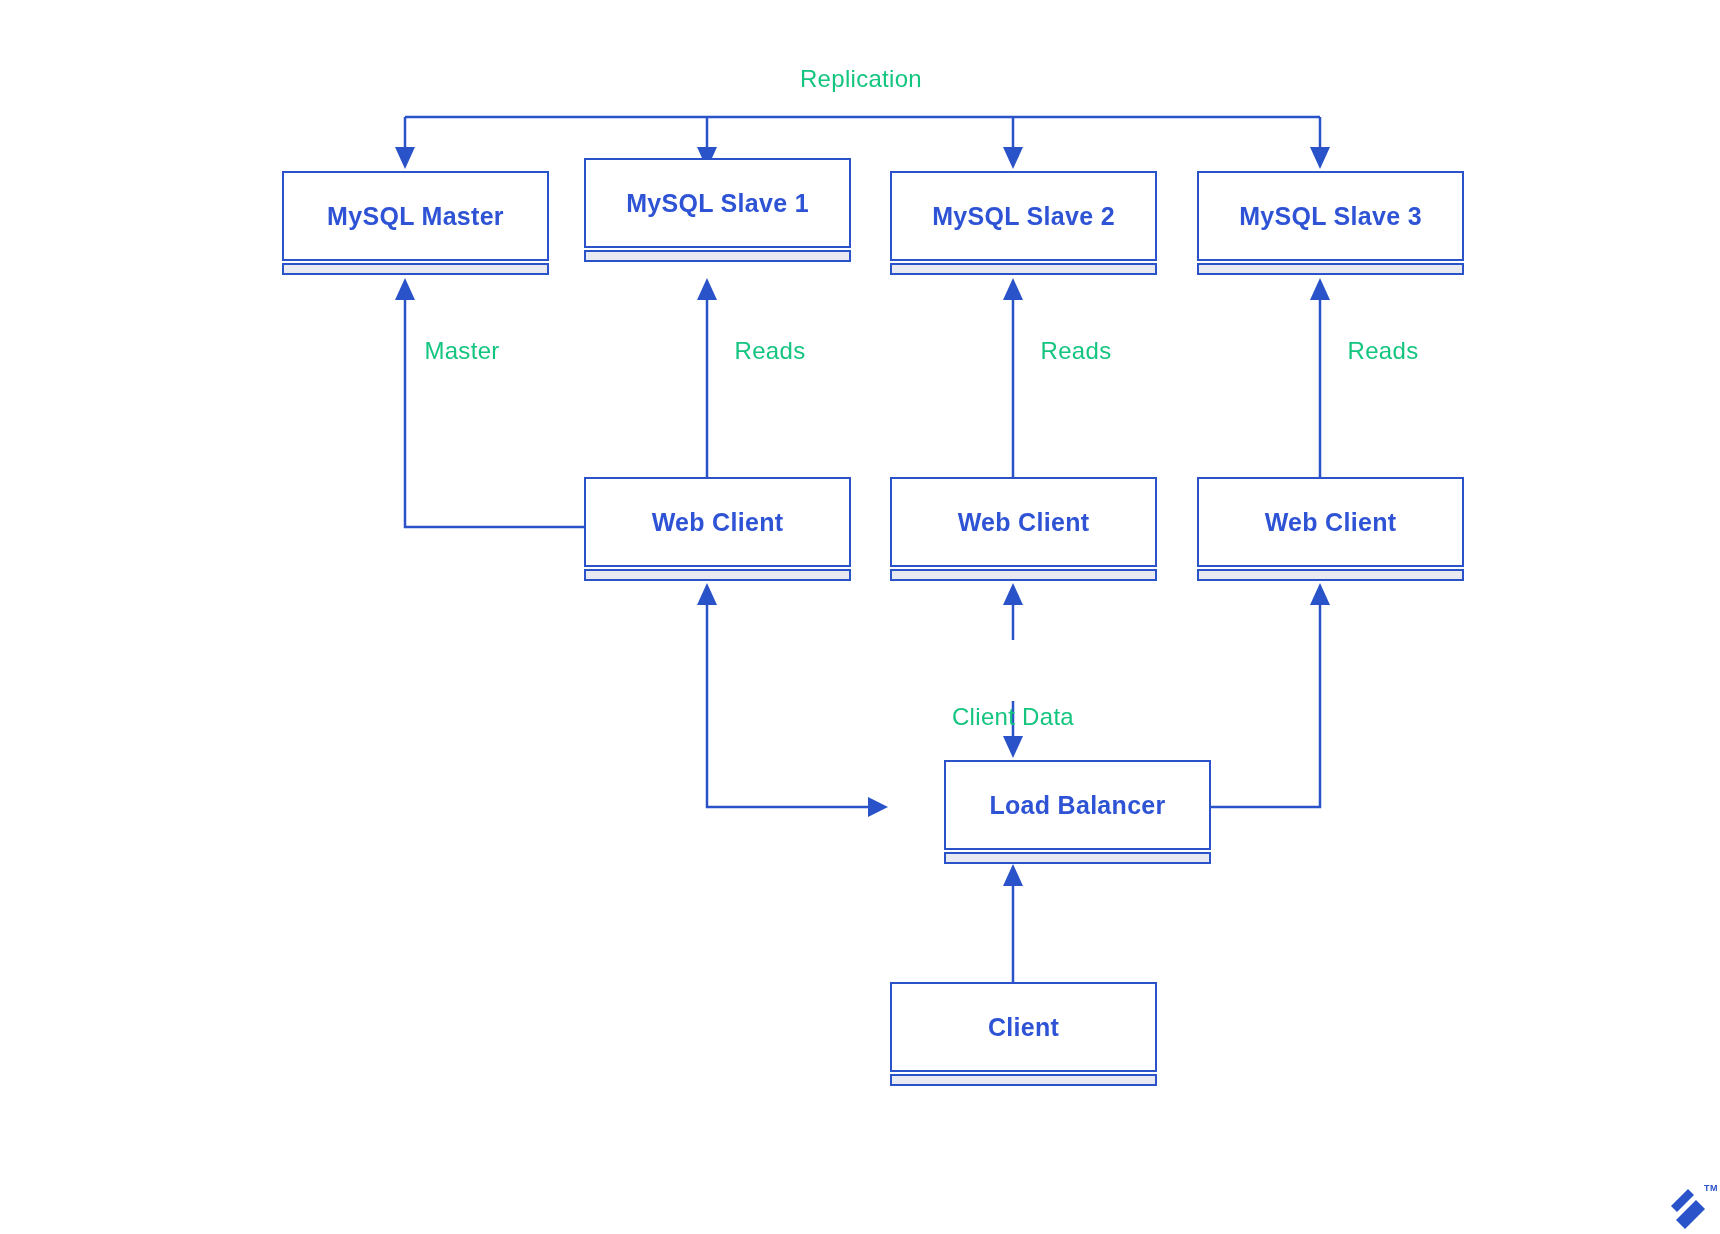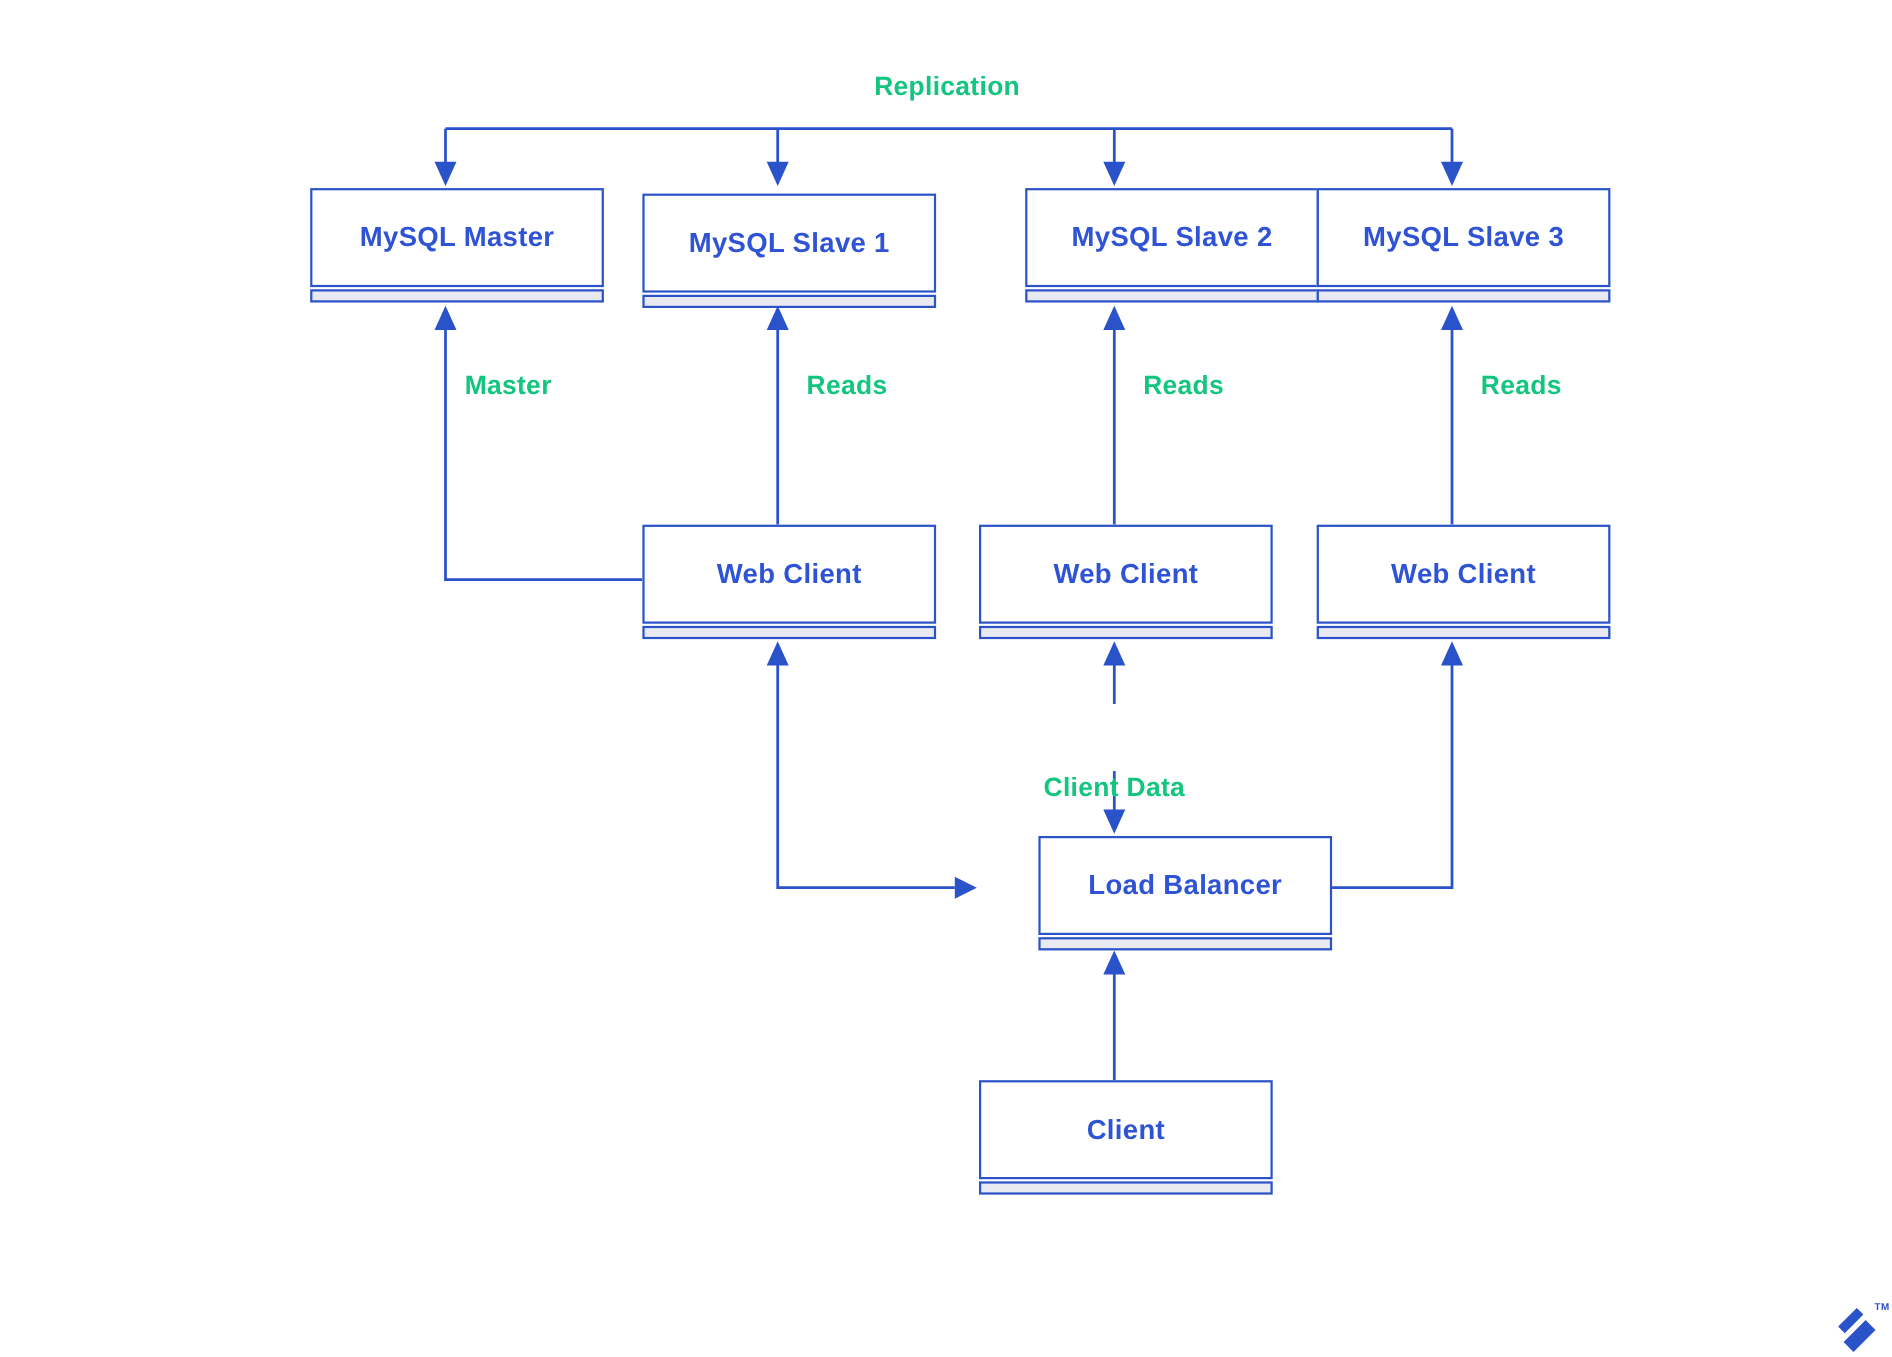--- a/index.html
+++ b/index.html
@@ -53,21 +53,21 @@
   .node-strip {
     height: 12px;
     margin-top: 2px;
     border: 2px solid var(--line-blue);
     background: var(--strip-fill);
   }
   .edge-label {
     position: absolute;
     transform: translate(-50%, -50%);
     font-size: 24px;
-    font-weight: 700;
+    font-weight: 400;
     letter-spacing: 0.3px;
     color: var(--label-green);
     white-space: nowrap;
   }
   .logo {
     position: absolute;
     left: 1671px;
     top: 1186px;
     width: 50px;
     height: 46px;
@@ -127,27 +127,27 @@
     <path d="M1013 885 V982"></path>
     <polygon points="1003,886 1023,886 1013,864"></polygon>
   </svg>
 
   <div class="node" style="left:282px; top:171px;">
     <div class="node-box">
         <span>MySQL Master</span>
       </div>
     <div class="node-strip"></div>
   </div>
-  <div class="node" style="left:584px; top:176px;text-align:right;">
+  <div class="node" style="left:584px; top:158px;text-align:right;">
     <div class="node-box">
         <span>MySQL Slave 1</span>
       </div>
     <div class="node-strip"></div>
   </div>
-  <div class="node" style="left:932px; top:171px;text-align:right;">
+  <div class="node" style="left:890px; top:171px;text-align:right;">
     <div class="node-box">
         <span>MySQL Slave 2</span>
       </div>
     <div class="node-strip"></div>
   </div>
   <div class="node" style="left:1197px; top:171px;border-radius:11px;">
     <div class="node-box">
         <span>MySQL Slave 3</span>
       </div>
     <div class="node-strip"></div>

